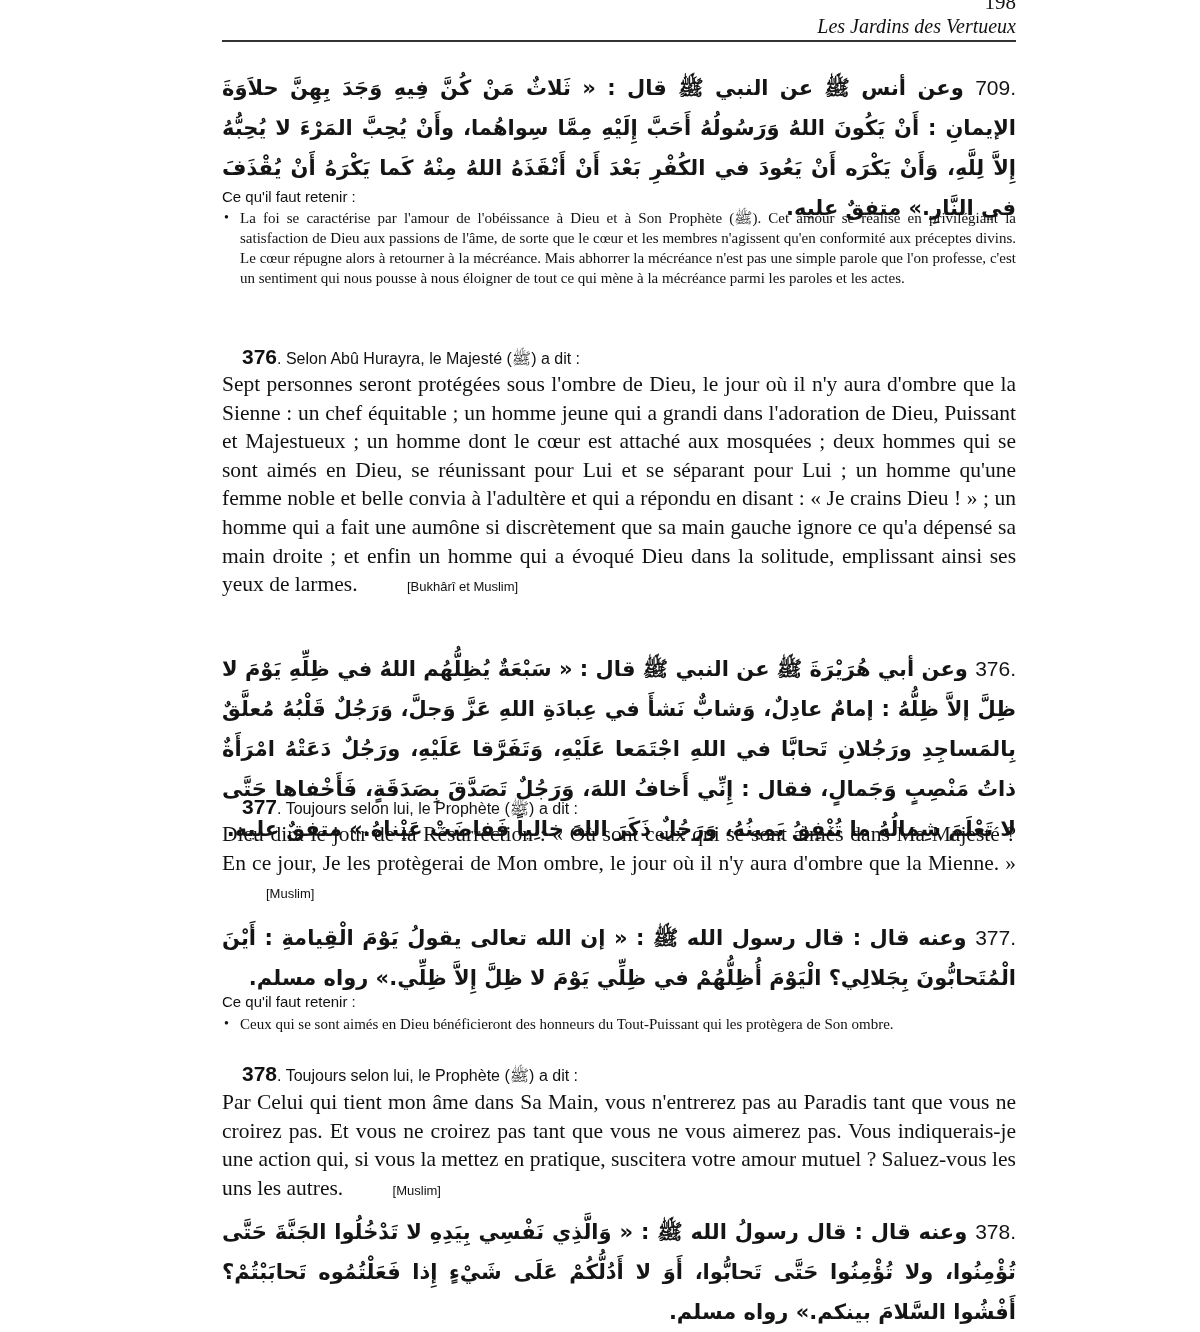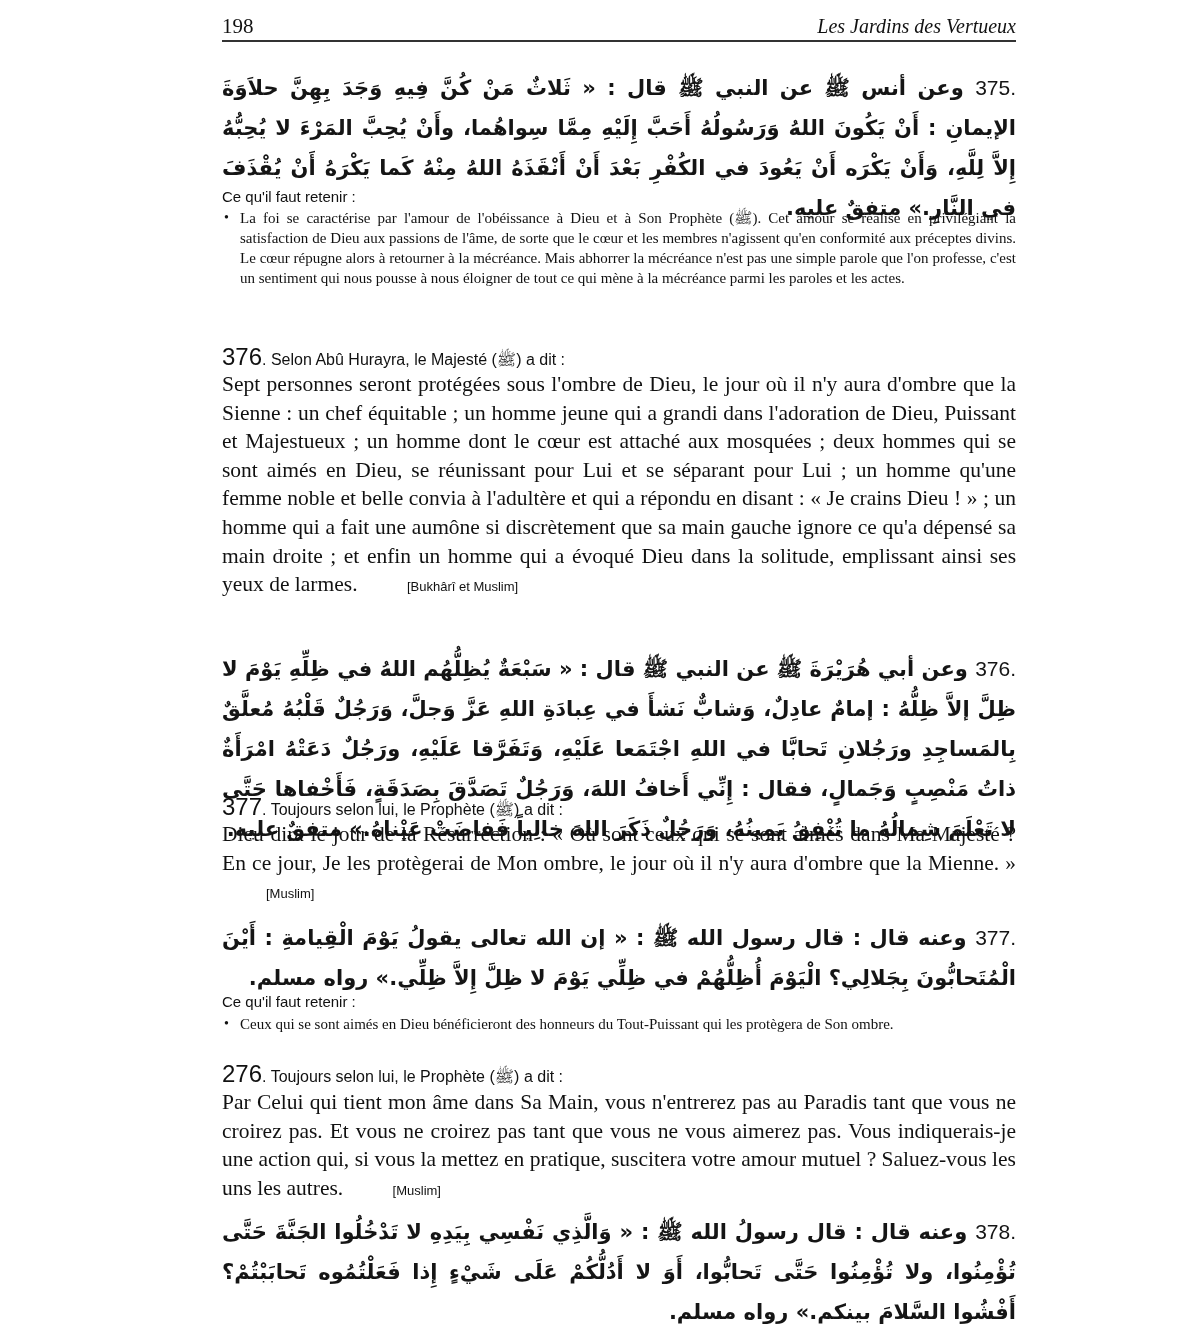--- a/index.html
+++ b/index.html
@@ -5,21 +5,21 @@
   html, body { margin: 0; padding: 0; background: #ffffff; }
   body {
     width: 1200px; height: 1332px; position: relative; overflow: hidden;
     color: #111111;
     font-family: "Liberation Serif", "DejaVu Serif", serif;
   }
   .page { position: absolute; left: 222px; top: 0; width: 794px; }
 
   .running-head {
     position: absolute; top: 10px; left: 0; width: 794px; height: 28px;
-    display: flex; justify-content: space-between; align-items: flex-end;
+    display: flex; justify-content: flex-end; align-items: flex-end; flex-direction: column;
   }
   .running-head .pno { font-size: 21px; line-height: 24px; }
   .running-head .btitle { font-size: 20px; font-style: italic; line-height: 24px; }
   .head-rule {
     position: absolute; top: 40px; left: 0; width: 794px; height: 0;
     border-top: 2px solid #333333;
   }
 
   .ar {
     position: absolute; left: 0; width: 794px;
@@ -37,41 +37,41 @@
     position: absolute; left: 0; width: 794px;
     font-size: 15px; line-height: 20px; text-align: justify;
   }
   .bullet-block .dot { position: absolute; left: 2px; top: 0; font-size: 14px; }
   .bullet-block .txt { display: block; padding-left: 18px; }
 
   .hadith-head {
     position: absolute; left: 0;
     font-family: "Liberation Sans", sans-serif; font-size: 16px; line-height: 20px;
   }
-  .hadith-head .hnum { font-weight: normal; font-size: 24px; }
+  .hadith-head .hnum { font-weight: bold; font-size: 21px; margin-left: 20px; }
 
   .fr {
     position: absolute; left: 0; width: 794px;
     font-size: 21.5px; line-height: 28.6px; text-align: justify; text-align-last: left;
   }
   .src { font-family: "Liberation Sans", sans-serif; font-size: 13px; padding-left: 44px; }
 </style>
 </head>
 <body>
 
 <div class="page">
 
   <div class="running-head">
     <span class="pno">198</span>
     <span class="btitle">Les Jardins des Vertueux</span>
   </div>
   <div class="head-rule"></div>
 
   <div class="ar" style="top:68px;">
-    <span class="num">375.</span>
+    <span class="num">709.</span>
     <span>وعن أنس ﷺ عن النبي ﷺ قال : « ثَلاثٌ مَنْ كُنَّ فِيهِ وَجَدَ بِهِنَّ حلاَوَةَ الإيمانِ : أَنْ يَكُونَ اللهُ وَرَسُولُهُ أَحَبَّ إِلَيْهِ مِمَّا سِواهُما، وأَنْ يُحِبَّ المَرْءَ لا يُحِبُّهُ إِلاَّ لِلَّهِ، وَأَنْ يَكْرَه أَنْ يَعُودَ في الكُفْرِ بَعْدَ أَنْ أَنْقَذَهُ اللهُ مِنْهُ كَما يَكْرَهُ أَنْ يُقْذَفَ في النَّارِ.» متفقٌ عليه.</span>
   </div>
 
   <div class="retain-label" style="top:188px;">Ce qu'il faut retenir :</div>
   <div class="bullet-block" style="top:208px;">
     <span class="dot">•</span>
     <span class="txt">La foi se caractérise par l'amour de l'obéissance à Dieu et à Son Prophète (ﷺ). Cet amour se réalise en privilégiant la satisfaction de Dieu aux passions de l'âme, de sorte que le cœur et les membres n'agissent qu'en conformité aux préceptes divins. Le cœur répugne alors à retourner à la mécréance. Mais abhorrer la mécréance n'est pas une simple parole que l'on professe, c'est un sentiment qui nous pousse à nous éloigner de tout ce qui mène à la mécréance parmi les paroles et les actes.</span>
   </div>
 
   <div class="hadith-head" style="top:347px;">
@@ -98,21 +98,21 @@
     <span>وعنه قال : قال رسول الله ﷺ : « إن الله تعالى يقولُ يَوْمَ الْقِيامةِ : أَيْنَ الْمُتَحابُّونَ بِجَلالِي؟ الْيَوْمَ أُظِلُّهُمْ في ظِلِّي يَوْمَ لا ظِلَّ إِلاَّ ظِلِّي.» رواه مسلم.</span>
   </div>
 
   <div class="retain-label" style="top:993px;">Ce qu'il faut retenir :</div>
   <div class="bullet-block" style="top:1014px;">
     <span class="dot">•</span>
     <span class="txt">Ceux qui se sont aimés en Dieu bénéficieront des honneurs du Tout-Puissant qui les protègera de Son ombre.</span>
   </div>
 
   <div class="hadith-head" style="top:1064px;">
-    <span class="hnum">276</span><span>. Toujours selon lui, le Prophète (ﷺ) a dit :</span>
+    <span class="hnum">378</span><span>. Toujours selon lui, le Prophète (ﷺ) a dit :</span>
   </div>
   <div class="fr" style="top:1088px;">
     <span>Par Celui qui tient mon âme dans Sa Main, vous n'entrerez pas au Paradis tant que vous ne croirez pas. Et vous ne croirez pas tant que vous ne vous aimerez pas. Vous indiquerais-je une action qui, si vous la mettez en pratique, suscitera votre amour mutuel ? Saluez-vous les uns les autres.</span>
     <span class="src">[Muslim]</span>
   </div>
   <div class="ar" style="top:1212px;">
     <span class="num">378.</span>
     <span>وعنه قال : قال رسولُ الله ﷺ : « وَالَّذِي نَفْسِي بِيَدِهِ لا تَدْخُلُوا الجَنَّةَ حَتَّى تُؤْمِنُوا، ولا تُؤْمِنُوا حَتَّى تَحابُّوا، أَوَ لا أَدُلُّكُمْ عَلَى شَيْءٍ إِذا فَعَلْتُمُوه تَحابَبْتُمْ؟ أَفْشُوا السَّلامَ بينكم.» رواه مسلم.</span>
   </div>
 

